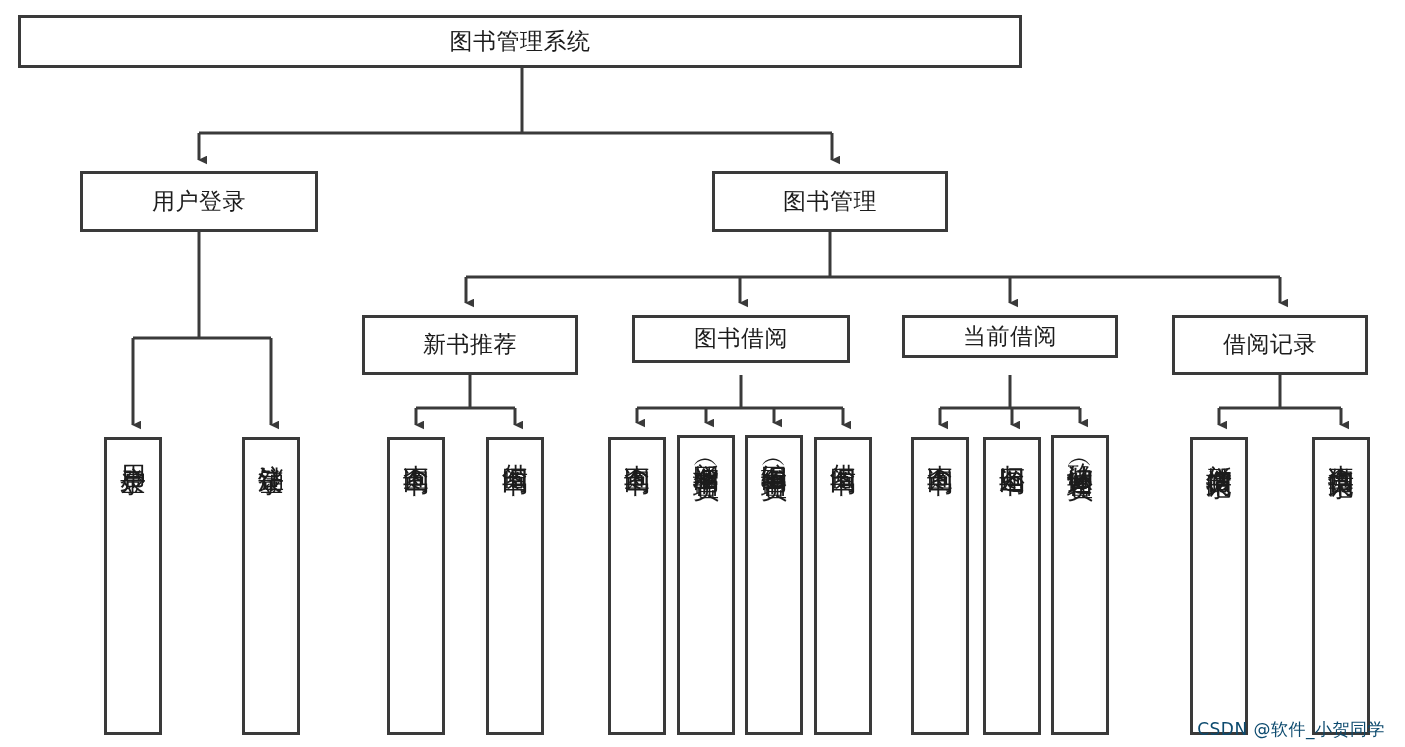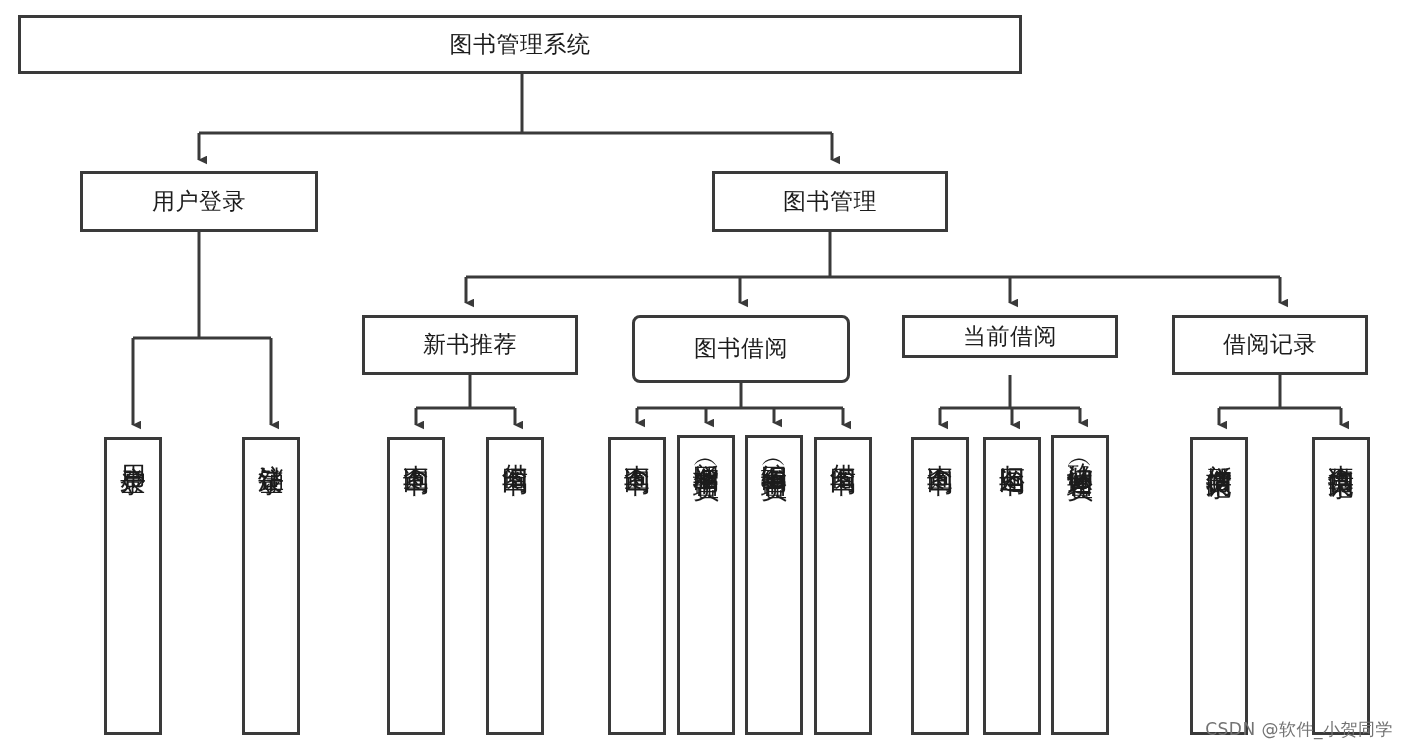--- a/index.html
+++ b/index.html
@@ -55,24 +55,24 @@
   .leaf-box {
     align-items: flex-start;
     justify-content: center;
     padding-top: 0px;
   }
   .leaf-box .node-label-v {
     margin-top: 4px;
   }
   #watermark {
     position: absolute;
-    right: 12px;
+    right: 20px;
     bottom: 6px;
     font-size: 17px;
-    color: #737373;
+    color: #0c4a6e;
     letter-spacing: 0.5px;
     white-space: nowrap;
     pointer-events: none;
   }
 </style>
 </head>
 <body>
 
 <div id="diagram-root">
 
@@ -124,35 +124,35 @@
       <path d="M 1080 408 L 1080 423" marker-end="url(#arrowhead)"></path>
     </g>
     <g stroke="#3a3a3a" stroke-width="3" fill="none">
       <path d="M 1280 375 L 1280 408"></path>
       <path d="M 1219 408 L 1341 408"></path>
       <path d="M 1219 408 L 1219 425" marker-end="url(#arrowhead)"></path>
       <path d="M 1341 408 L 1341 425" marker-end="url(#arrowhead)"></path>
     </g>
   </svg>
 
-  <div class="node-box" style="left:18px; top:15px; width:1004px; height:59px;">
+  <div class="node-box" style="left:18px; top:15px; width:1004px; height:53px;">
     <span class="node-label-h">图书管理系统</span>
   </div>
 
   <div class="node-box" style="left:80px; top:171px; width:238px; height:61px;">
     <span class="node-label-h">用户登录</span>
   </div>
   <div class="node-box" style="left:362px; top:315px; width:216px; height:60px;">
     <span class="node-label-h">新书推荐</span>
   </div>
 
   <div class="node-box" style="left:712px; top:171px; width:236px; height:61px;">
     <span class="node-label-h">图书管理</span>
   </div>
-  <div class="node-box" style="left:632px; top:315px; width:218px; height:68px;border-radius:8px;">
+  <div class="node-box" style="left:632px; top:315px; width:218px; height:48px;">
     <span class="node-label-h">图书借阅</span>
   </div>
   <div class="node-box" style="left:902px; top:315px; width:216px; height:43px;">
     <span class="node-label-h">当前借阅</span>
   </div>
   <div class="node-box" style="left:1172px; top:315px; width:196px; height:60px;text-align:right;">
     <span class="node-label-h">借阅记录</span>
   </div>
 
   <div class="node-box leaf-box" style="left:104px; top:437px; width:58px; height:298px;">

